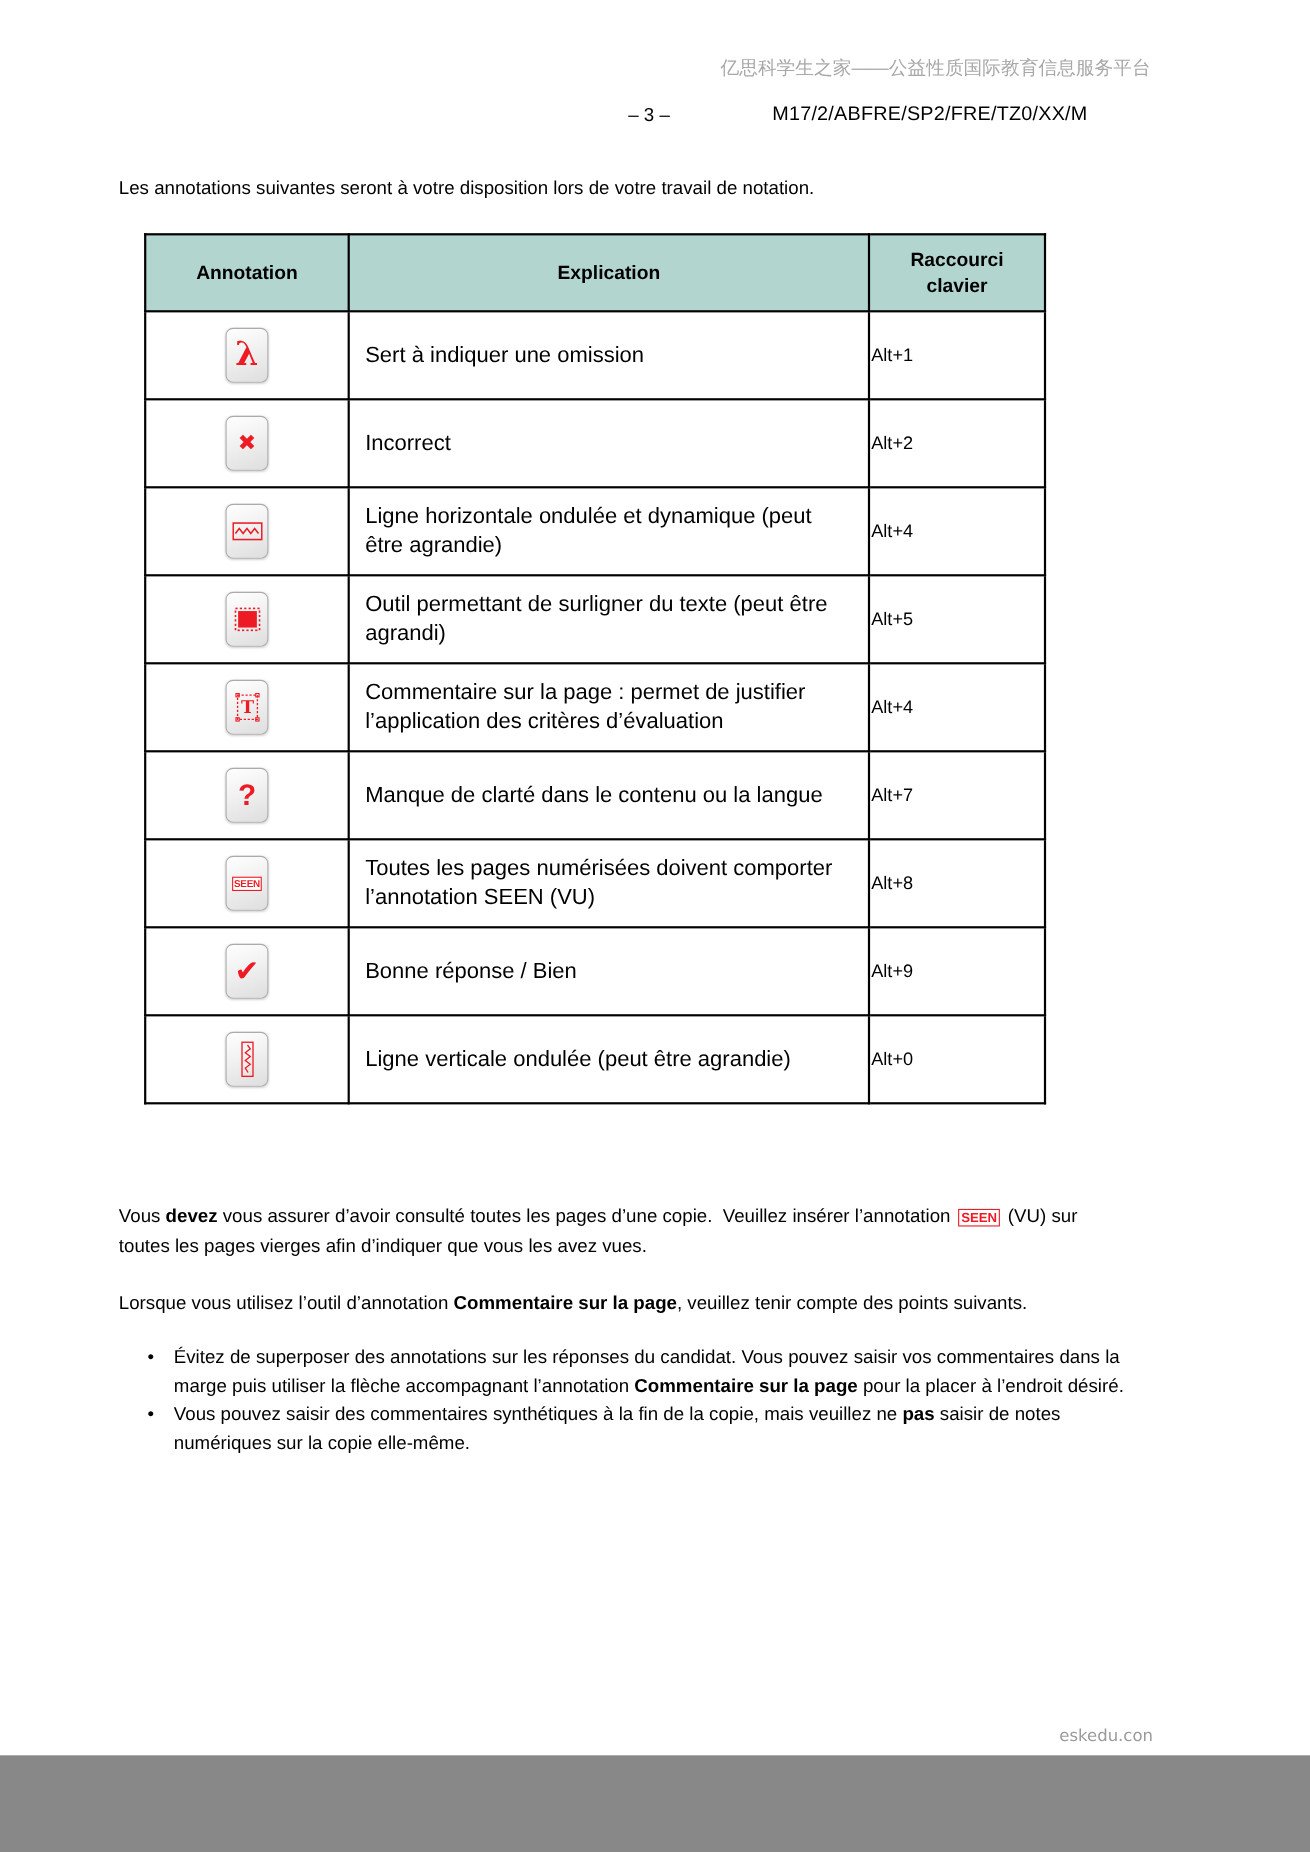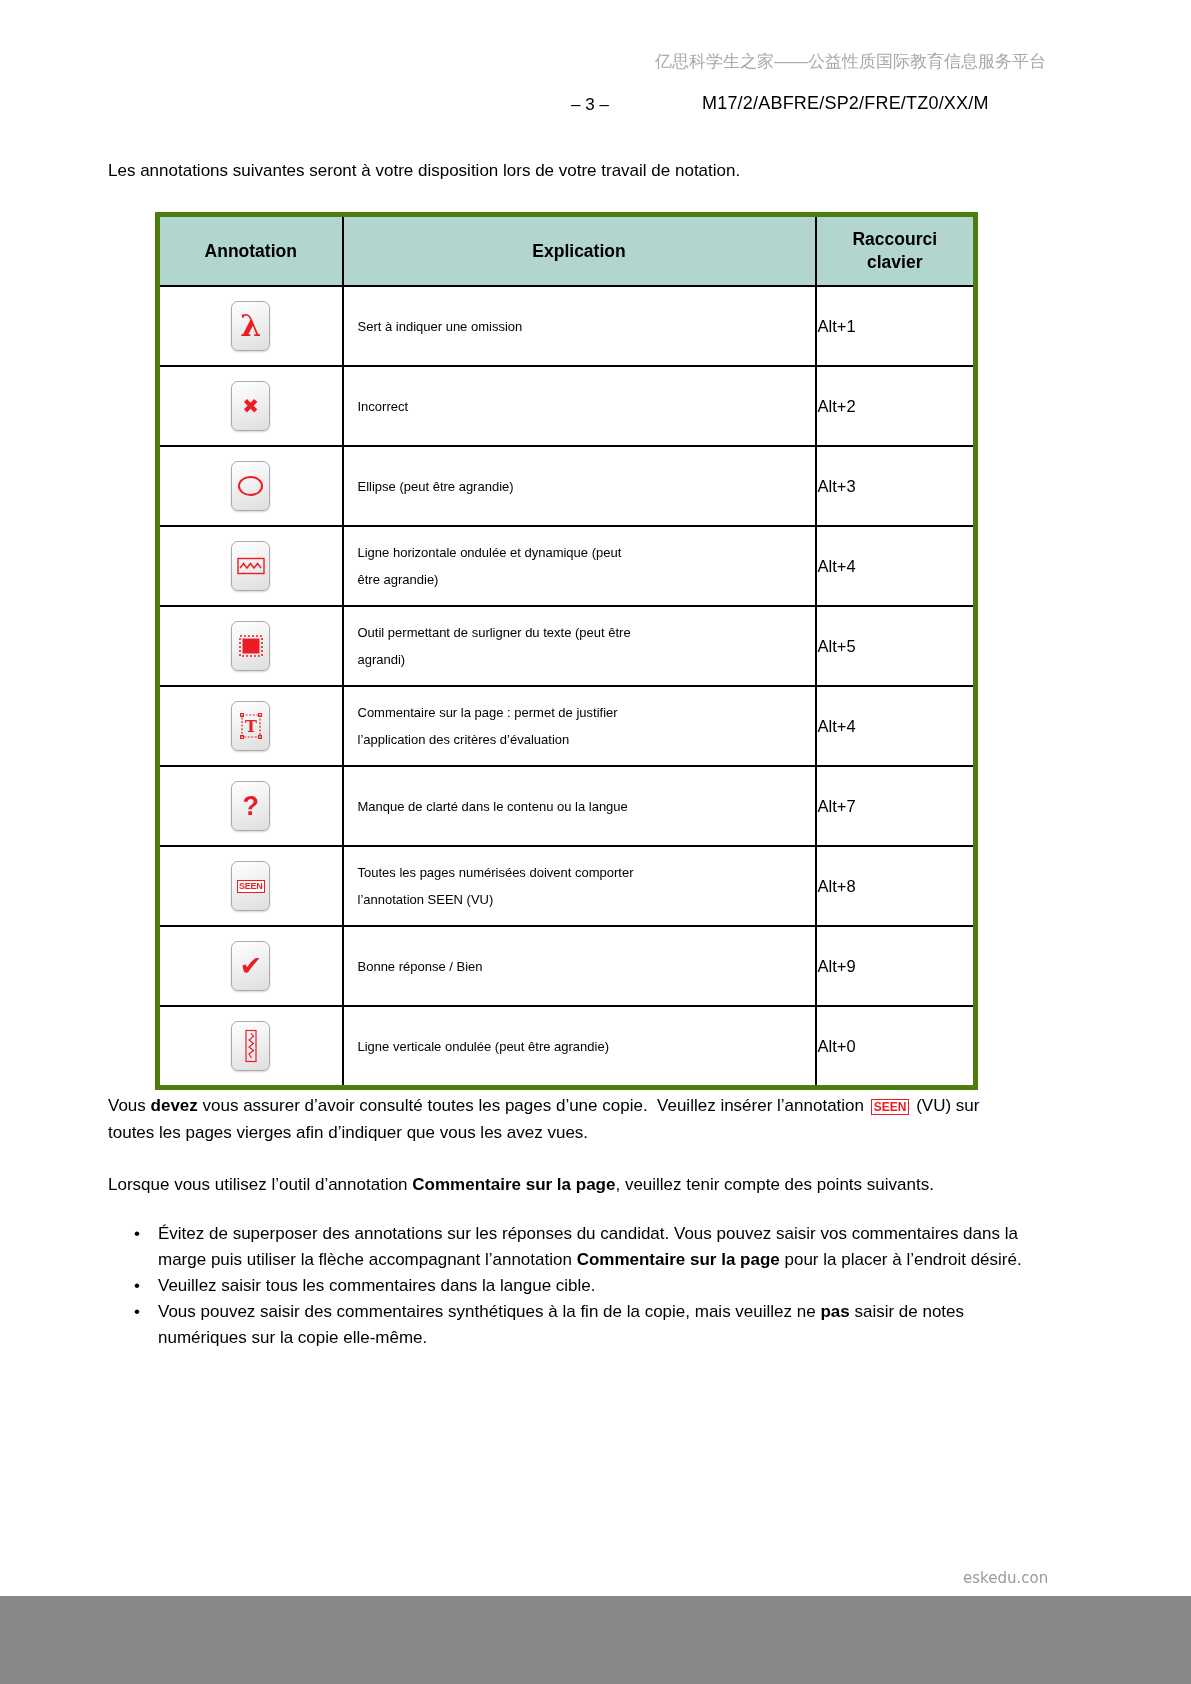--- a/index.html
+++ b/index.html
@@ -11,35 +11,35 @@
   
   .banner {
     position:absolute; top:50px; left:655px; width:320px;
     font-size:17px; color:var(--banner-gray); white-space:nowrap; text-align:center;
   }
   .pageno { position:absolute; top:95px; left:555px; width:70px; text-align:center; font-size:17px; }
   .doccode { position:absolute; top:93px; left:702px; font-size:18px; letter-spacing:.2px; }
   .intro { position:absolute; top:161px; left:108px; font-size:17px; }
   
   table.annot {
-    position:absolute; top:212px; left:155px; width:818px;
+    position:absolute; top:212px; left:131px; width:818px;
     border-collapse:collapse; table-layout:fixed;
-    border:5px solid #4d7c0f;
+    border:1px solid #4d7c0f;
   }
   table.annot col.c1 { width:185px; }
   table.annot col.c2 { width:473px; }
   table.annot col.c3 { width:160px; }
   table.annot th, table.annot td { border:2px solid #000; }
   table.annot th {
     background:var(--header-cell); height:66px; font-size:17.5px; font-weight:bold;
     text-align:center; vertical-align:middle; white-space:pre-line; line-height:23px;
   }
   table.annot td { height:76px; vertical-align:middle; }
   td.c-icon { text-align:center; }
-  td.c-exp  { font-size:13px; padding:0 14px; white-space:pre-line; line-height:27px; }
+  td.c-exp  { font-size:20px; padding:0 14px; white-space:pre-line; line-height:27px; }
   td.c-sc   { font-size:16.5px; }
   
   .keycap {
     display:inline-flex; align-items:center; justify-content:center;
     width:37px; height:48px; border:1px solid #ababab; border-radius:7px;
     background:linear-gradient(160deg,#ffffff 0%,#f1f1f1 45%,#dedede 100%);
     box-shadow:0 1px 2px rgba(0,0,0,.18);
   }
   .g-lambda { color:var(--annotation-red); font-family:"DejaVu Serif", serif; font-weight:bold; font-size:30px; line-height:1; }
   .g-cross  { color:var(--annotation-red); font-size:20px; line-height:1; }
@@ -97,27 +97,20 @@
             </span></td>
           <td class="c-exp">Sert à indiquer une omission</td>
           <td class="c-sc">Alt+1</td>
         </tr>
         <tr>
           <td class="c-icon"><span class="keycap">
               <span class="g-cross">✖</span>
             </span></td>
           <td class="c-exp">Incorrect</td>
           <td class="c-sc">Alt+2</td>
-        </tr>
-        <tr>
-          <td class="c-icon"><span class="keycap">
-              <span class="ellipse-shape"></span>
-            </span></td>
-          <td class="c-exp">Ellipse (peut être agrandie)</td>
-          <td class="c-sc">Alt+3</td>
         </tr>
         <tr>
           <td class="c-icon"><span class="keycap">
               <svg class="icon-svg" width="28" height="18" viewBox="0 0 28 18">
                 <rect x="1" y="1.5" width="26" height="15" fill="none" stroke="var(--annotation-red)" stroke-width="1.4"></rect>
                 <path d="M3 11 L6.5 6.5 L10 11 L13.5 6.5 L17 11 L20.5 6.5 L24 11" fill="none" stroke="var(--annotation-red)" stroke-width="1.4"></path>
               </svg>
             </span></td>
           <td class="c-exp">Ligne horizontale ondulée et dynamique (peut
 être agrandie)</td>
@@ -181,18 +174,17 @@
           <td class="c-exp">Ligne verticale ondulée (peut être agrandie)</td>
           <td class="c-sc">Alt+0</td>
         </tr>
       </tbody>
   </table>
 
   <div class="para p1"><span>Vous </span><b>devez</b><span> vous assurer d’avoir consulté toutes les pages d’une copie.&nbsp; Veuillez insérer l’annotation </span><span class="seen-inline">SEEN</span><span> (VU) sur toutes les pages vierges afin d’indiquer que vous les avez vues.</span></div>
   <div class="para p2"><span>Lorsque vous utilisez l’outil d’annotation </span><b>Commentaire sur la page</b><span>, veuillez tenir compte des points suivants.</span></div>
   <ul class="bullets" id="bullets">
       <li><span>Évitez de superposer des annotations sur les réponses du candidat. Vous pouvez saisir vos commentaires dans la marge puis utiliser la flèche accompagnant l’annotation </span><b>Commentaire sur la page</b><span> pour la placer à l’endroit désiré.</span></li>
-      <li><span>Veuillez saisir tous les commentaires dans la langue cible.</span></li>
       <li><span>Vous pouvez saisir des commentaires synthétiques à la fin de la copie, mais veuillez ne </span><b>pas</b><span> saisir de notes numériques sur la copie elle-même.</span></li>
     </ul>
 
   <div class="watermark">eskedu.con</div>
 </div>
 
 </body></html>

